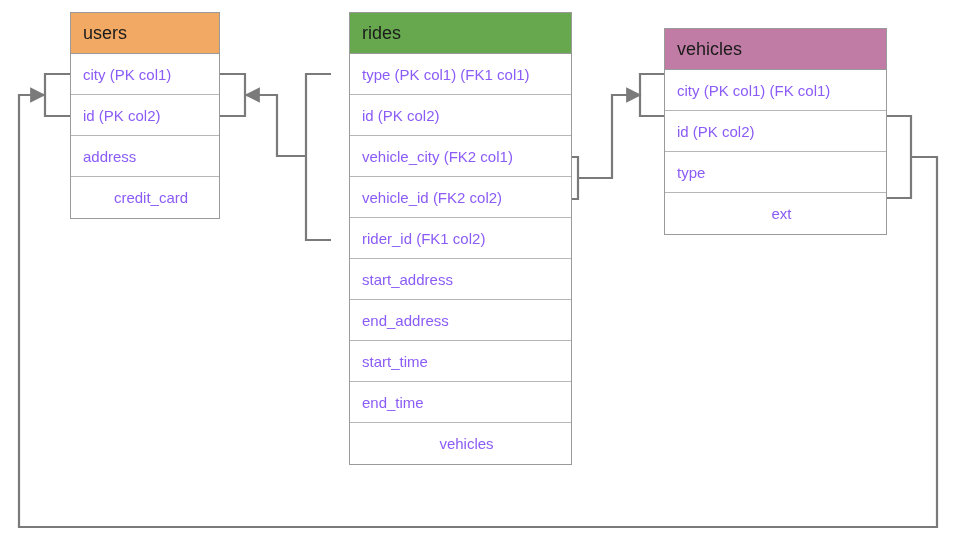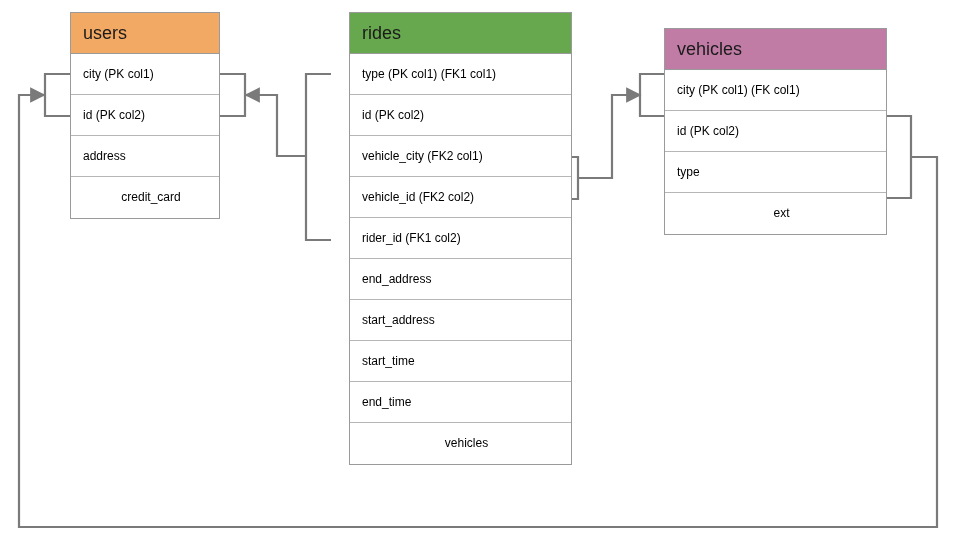--- a/index.html
+++ b/index.html
@@ -44,22 +44,22 @@
     color: #1a1a1a;
     border-bottom: 1px solid #9a9a9a;
     white-space: nowrap;
     overflow: hidden;
   }
   .tbl-row {
     box-sizing: border-box;
     height: 41px;
     line-height: 41px;
     padding: 0 0 0 12px;
-    font-size: 12px;
-    color: #000000;
+    font-size: 15px;
+    color: #8b5cf6;
     border-bottom: 1px solid #b6b6b6;
     background: #ffffff;
     white-space: nowrap;
     overflow: hidden;
   }
   .tbl-row:last-child {
     border-bottom: none;
     text-align: center;
   }
 </style>
@@ -117,22 +117,22 @@
     <div class="tbl-row">credit_card</div>
   </div>
 
   <div class="table-box" style="left:331px; top:12px; width:223px;margin-left:18px;">
     <div class="tbl-header" style="background:#67a84f;">rides</div>
     <div class="tbl-row">type (PK col1) (FK1 col1)</div>
     <div class="tbl-row">id (PK col2)</div>
     <div class="tbl-row">vehicle_city (FK2 col1)</div>
     <div class="tbl-row">vehicle_id (FK2 col2)</div>
     <div class="tbl-row">rider_id (FK1 col2)</div>
+    <div class="tbl-row">start_address</div>
     <div class="tbl-row">end_address</div>
-    <div class="tbl-row">start_address</div>
     <div class="tbl-row">start_time</div>
     <div class="tbl-row">end_time</div>
     <div class="tbl-row">vehicles</div>
   </div>
 
   <div class="table-box" style="left:664px; top:12px; width:223px;margin-top:16px;">
     <div class="tbl-header" style="background:#c07ca5;">vehicles</div>
     <div class="tbl-row">city (PK col1) (FK col1)</div>
     <div class="tbl-row">id (PK col2)</div>
     <div class="tbl-row">type</div>

